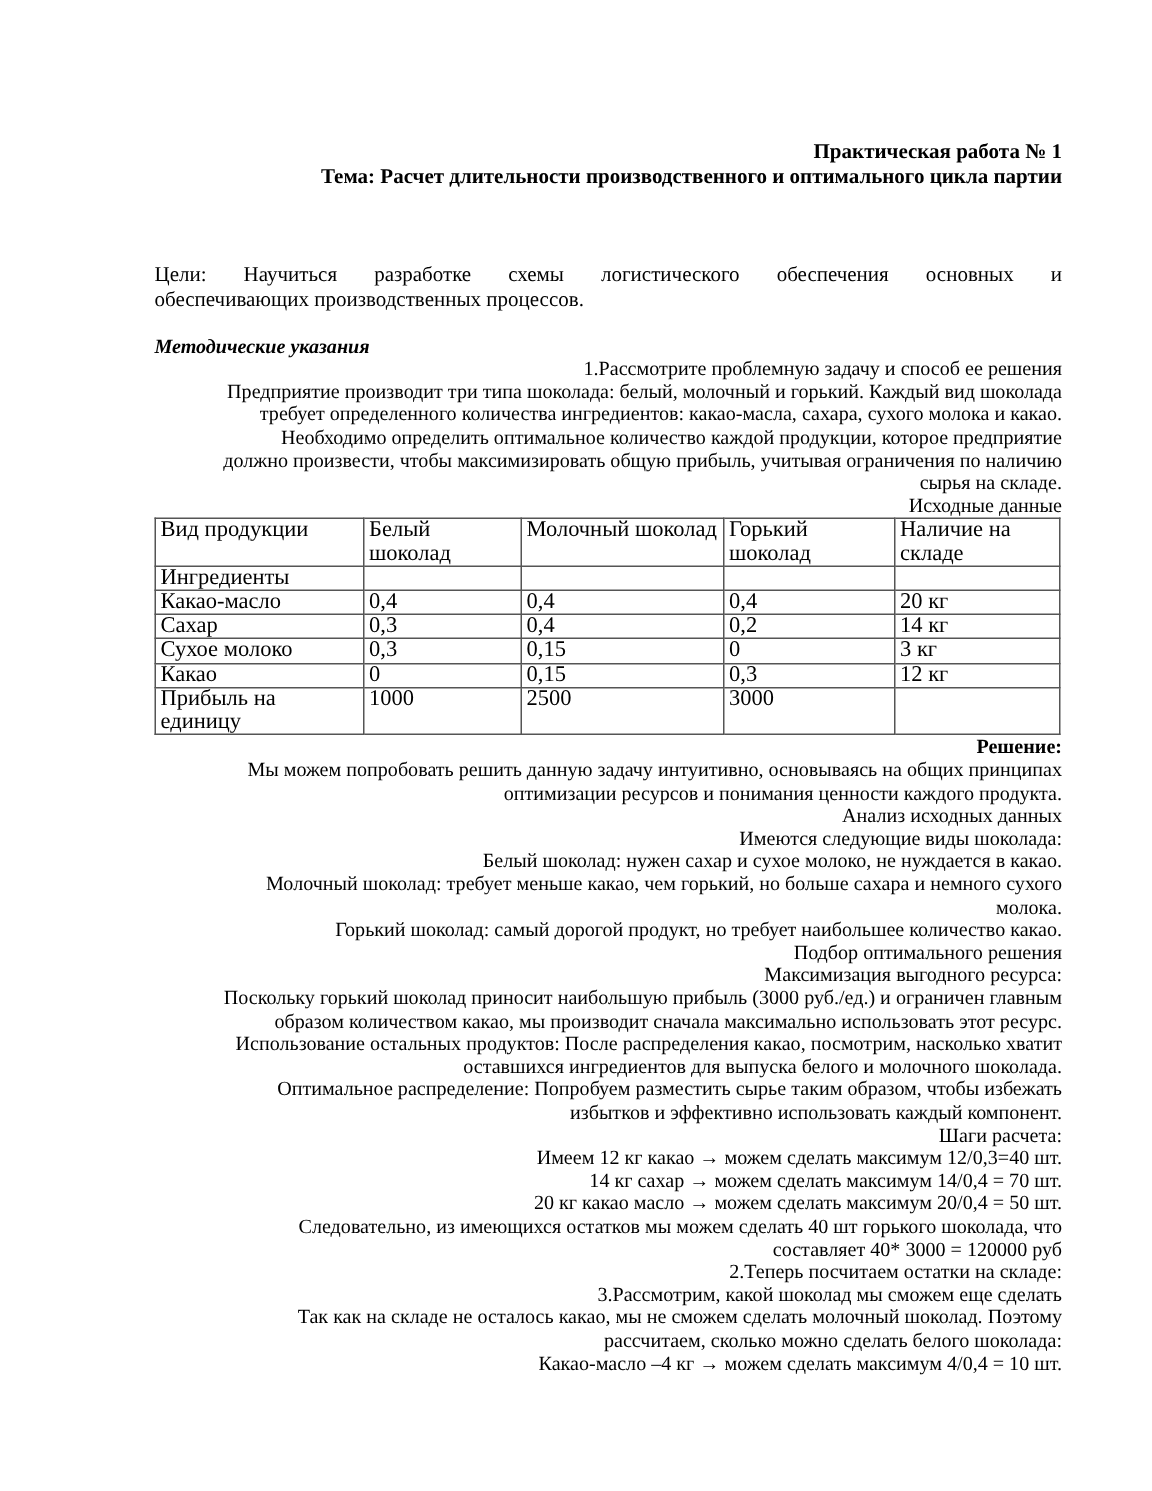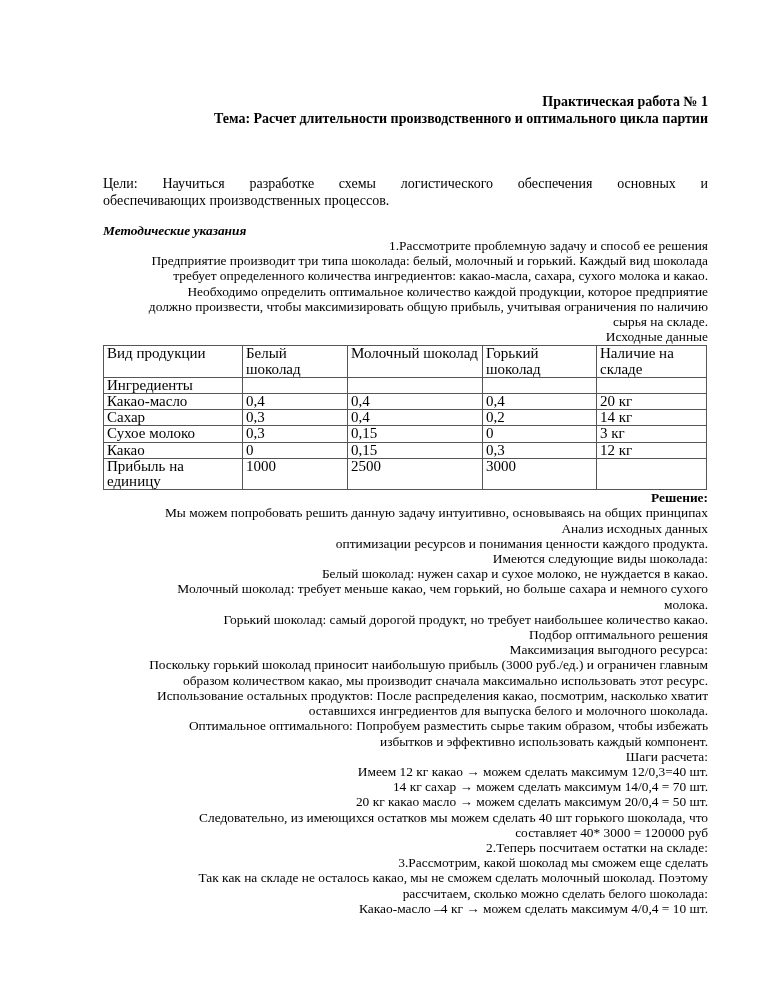--- a/index.html
+++ b/index.html
@@ -110,34 +110,34 @@
           <td>2500</td>
           <td>3000</td>
           <td></td>
         </tr>
       </tbody>
   </table>
 
   <div class="p bold sol-h">Решение:</div>
   <div id="sol-lines">
       <div class="p">Мы можем попробовать решить данную задачу интуитивно, основываясь на общих принципах</div>
+      <div class="p">оптимизации ресурсов и понимания ценности каждого продукта.</div>
       <div class="p">Анализ исходных данных</div>
-      <div class="p">оптимизации ресурсов и понимания ценности каждого продукта.</div>
       <div class="p">Имеются следующие виды шоколада:</div>
       <div class="p">Белый шоколад: нужен сахар и сухое молоко, не нуждается в какао.</div>
       <div class="p">Молочный шоколад: требует меньше какао, чем горький, но больше сахара и немного сухого</div>
       <div class="p">молока.</div>
       <div class="p">Горький шоколад: самый дорогой продукт, но требует наибольшее количество какао.</div>
       <div class="p">Подбор оптимального решения</div>
       <div class="p">Максимизация выгодного ресурса:</div>
       <div class="p">Поскольку горький шоколад приносит наибольшую прибыль (3000 руб./ед.) и ограничен главным</div>
       <div class="p">образом количеством какао, мы производит сначала максимально использовать этот ресурс.</div>
       <div class="p">Использование остальных продуктов: После распределения какао, посмотрим, насколько хватит</div>
       <div class="p">оставшихся ингредиентов для выпуска белого и молочного шоколада.</div>
-      <div class="p">Оптимальное оптимального: Попробуем разместить сырье таким образом, чтобы избежать</div>
+      <div class="p">Оптимальное распределение: Попробуем разместить сырье таким образом, чтобы избежать</div>
       <div class="p">избытков и эффективно использовать каждый компонент.</div>
       <div class="p">Шаги расчета:</div>
     </div>
 
   <div id="step1-lines">
       <div class="p">Имеем 12 кг какао → можем сделать максимум 12/0,3=40 шт.</div>
       <div class="p">14 кг сахар → можем сделать максимум 14/0,4 = 70 шт.</div>
       <div class="p">20 кг какао масло → можем сделать максимум 20/0,4 = 50 шт.</div>
       <div class="p">Следовательно, из имеющихся остатков мы можем сделать 40 шт горького шоколада, что</div>
       <div class="p">составляет 40* 3000 = 120000 руб</div>

